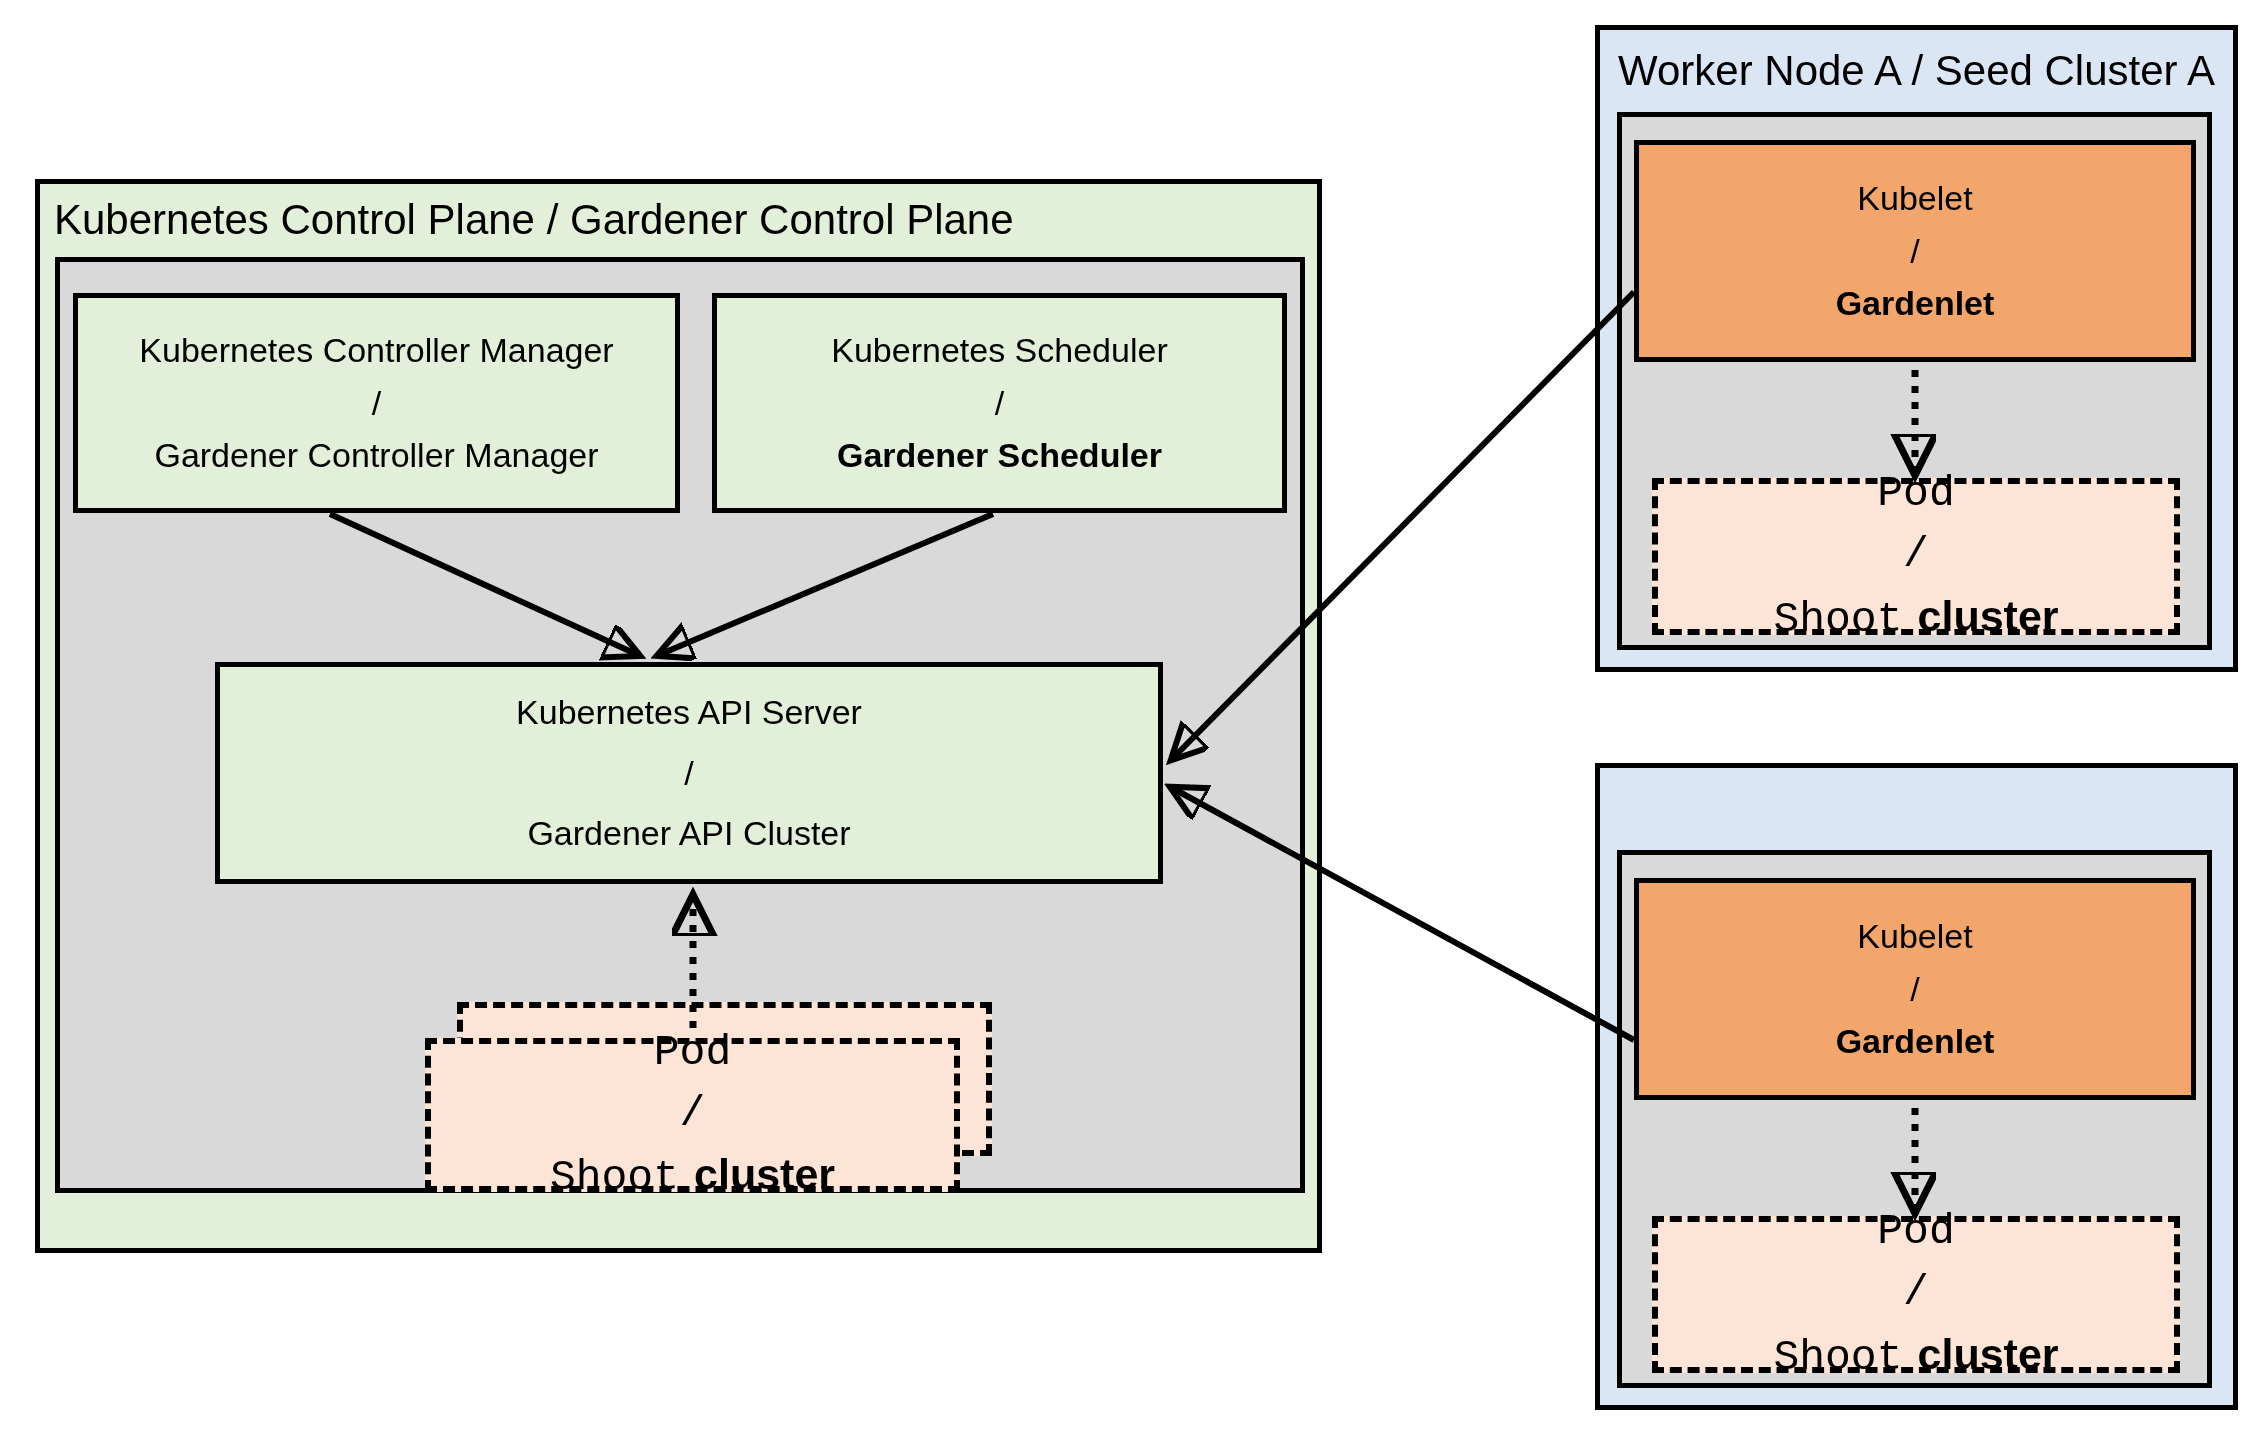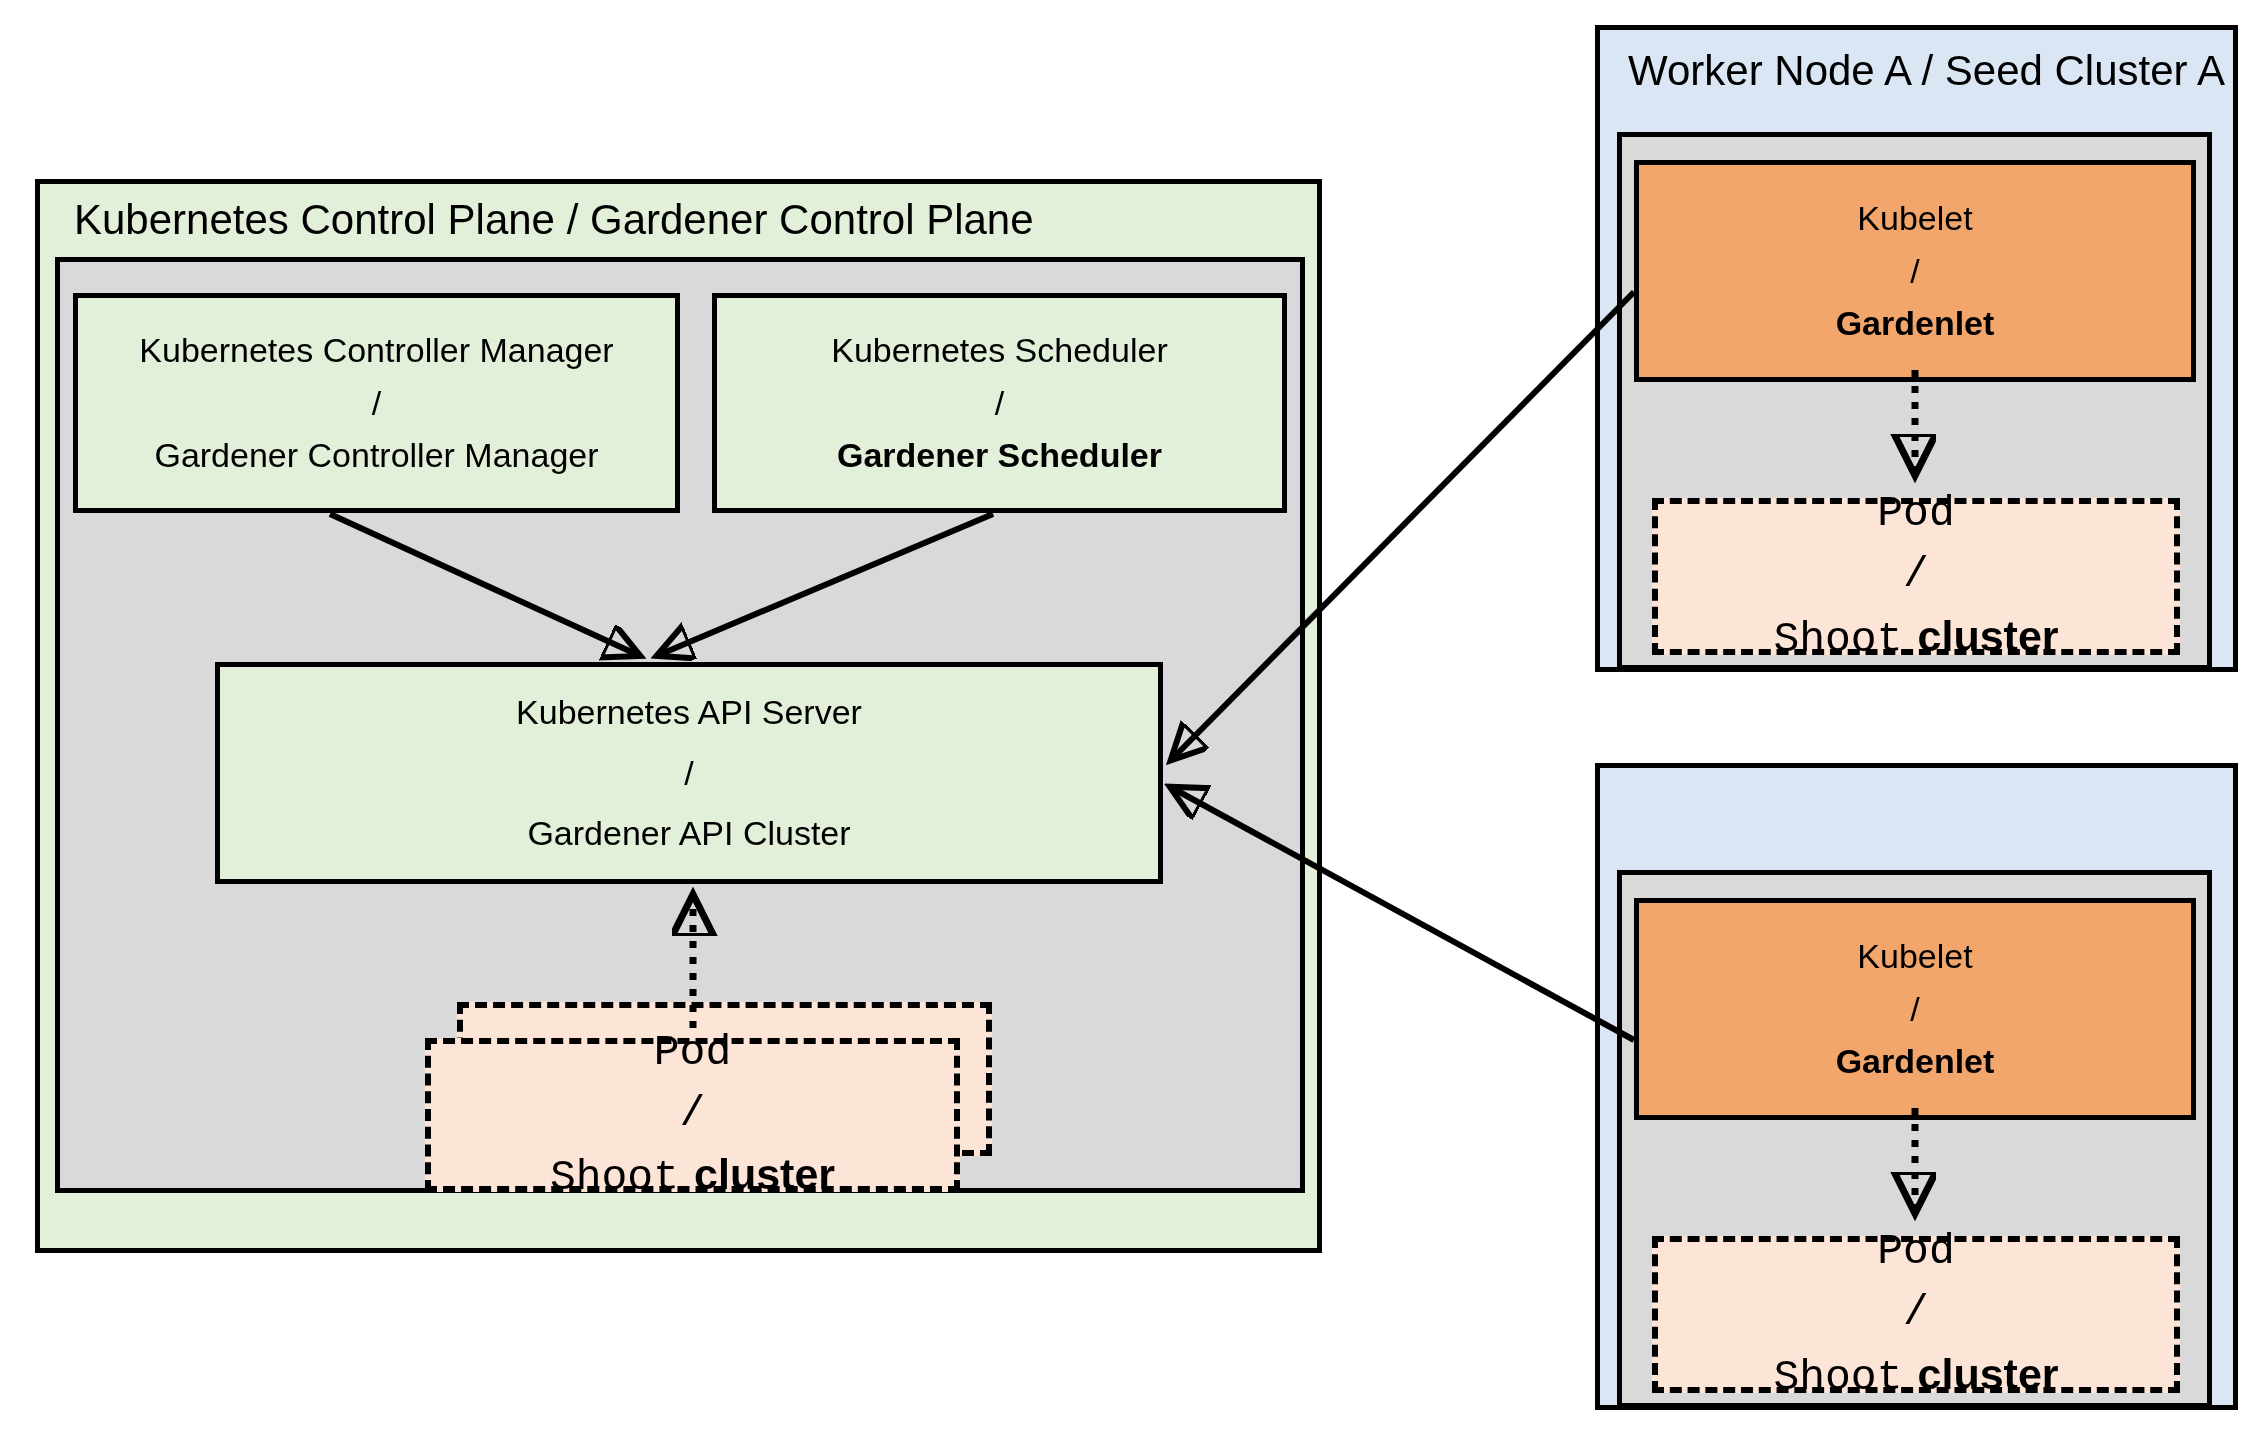--- a/index.html
+++ b/index.html
@@ -6,41 +6,41 @@
   .stage{
     position:relative;width:2266px;height:1434px;background:#ffffff;
     font-family:"Liberation Sans",sans-serif;color:#000;overflow:hidden;
   }
   .abs{position:absolute;box-sizing:border-box;}
   .frame{border:5px solid #000;}
   .dashed{border:6px dashed #000;}
   .center-col{display:flex;flex-direction:column;align-items:center;justify-content:center;text-align:center;}
   .label{font-size:34px;line-height:1.55;font-weight:400;}
   .label .bold{font-weight:700;}
-  .title{font-size:42px;font-weight:400;white-space:nowrap;padding-left:20px;}
+  .title{font-size:42px;font-weight:400;white-space:nowrap;}
   .mono{font-family:"Liberation Mono","DejaVu Sans Mono",monospace;}
   .pod-text{font-size:43px;line-height:1.42;}
   .pod-text .sans-bold{font-weight:600;font-family:Liberation Sans, sans-serif;margin-left:0.35em;}
 
   
   .cp{left:35px;top:179px;width:1287px;height:1074px;background:var(--control-plane-fill,#E2EFD9);}
   .cp-title{left:14px;top:12px;}
   .cp-inner{left:15px;top:73px;width:1250px;height:936px;background:var(--inner-fill,#D9D9D9);}
   .kcm{left:13px;top:31px;width:607px;height:220px;background:var(--control-plane-fill,#E2EFD9);}
   .sched{left:652px;top:31px;width:575px;height:220px;background:var(--control-plane-fill,#E2EFD9);}
   .api{left:155px;top:400px;width:948px;height:222px;background:var(--control-plane-fill,#E2EFD9);gap:8px;}
   .pod-back{left:397px;top:740px;width:535px;height:154px;background:var(--pod-fill,#FCE4D6);}
   .pod-front{left:365px;top:776px;width:535px;height:154px;background:var(--pod-fill,#FCE4D6);}
 
   
   .worker{width:643px;height:647px;background:var(--worker-fill,#DBE6F5);}
   .wa{left:1595px;top:25px;}
   .wb{left:1595px;top:763px;}
   .w-title{left:0;top:0;width:100%;height:82px;display:flex;align-items:center;justify-content:center;}
-  .w-inner{left:17px;top:82px;width:595px;height:538px;background:var(--inner-fill,#D9D9D9);margin-top:20px;}
+  .w-inner{left:17px;top:82px;width:595px;height:538px;background:var(--inner-fill,#D9D9D9);}
   .kubelet{left:12px;top:23px;width:562px;height:222px;background:var(--kubelet-fill,#F2A66C);}
   .w-pod{left:30px;top:361px;width:528px;height:157px;background:var(--pod-fill,#FCE4D6);}
 
   .overlay{position:absolute;left:0;top:0;width:2266px;height:1434px;z-index:10;pointer-events:none;}
   .overlay path,.overlay line{stroke:var(--line-color,#000);fill:none;}
 </style>
 </head>
 <body>
 
 <div class="stage">

